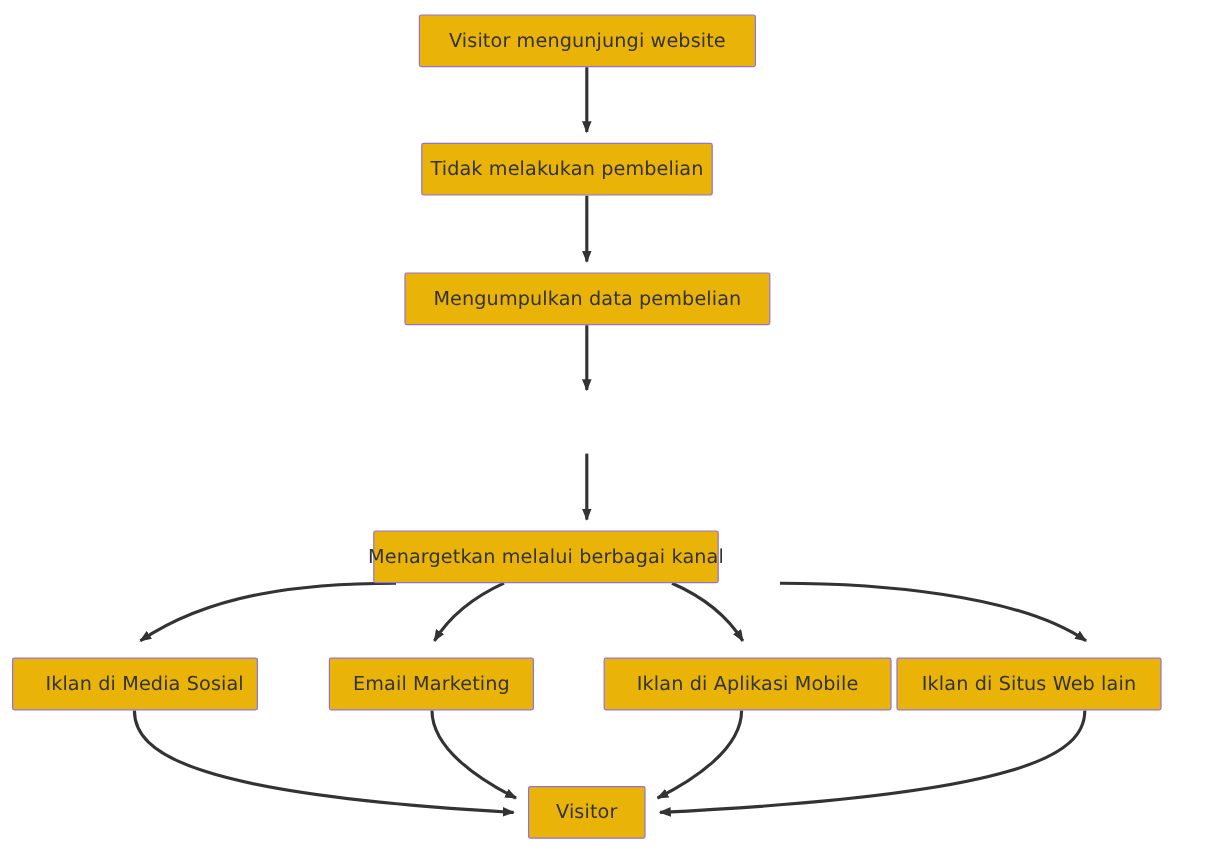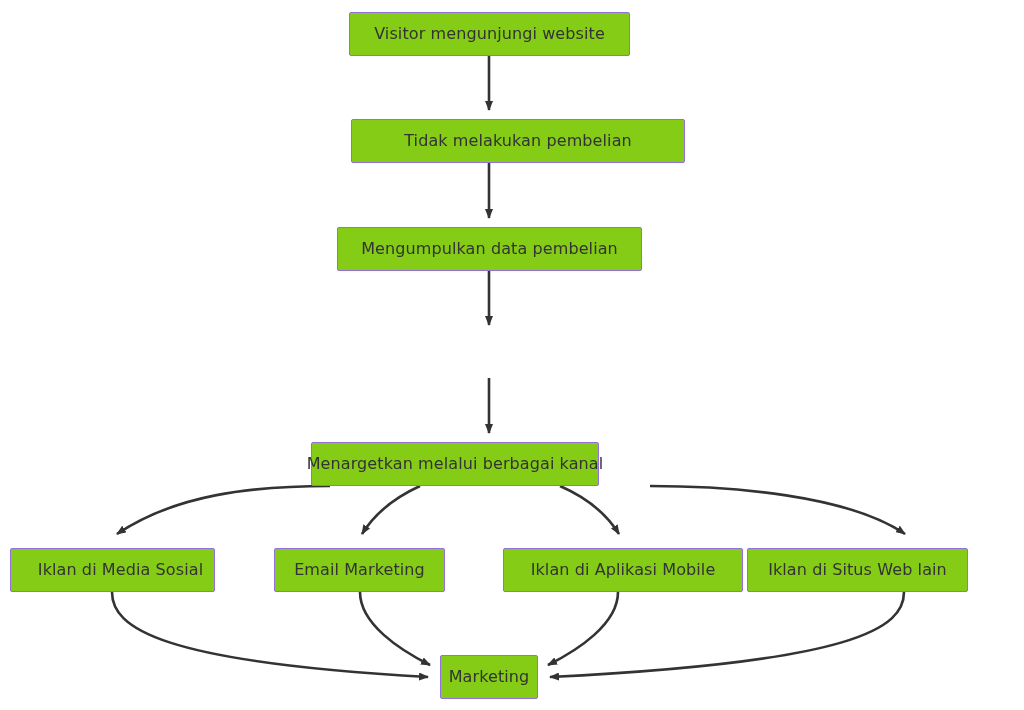--- a/index.html
+++ b/index.html
@@ -23,21 +23,21 @@
     position: absolute;
     left: 0;
     top: 0;
     width: 1024px;
     height: 710px;
     display: block;
   }
   .node-box {
     position: absolute;
     box-sizing: border-box;
-    background: #84cc16;
+    background: #eab308;
     border: 1px solid #9370db;
     border-radius: 2px;
     display: flex;
     align-items: center;
     justify-content: center;
     color: #333333;
     font-family: "DejaVu Sans", "Liberation Sans", sans-serif;
     font-size: 16px;
     line-height: 1;
     white-space: nowrap;
@@ -72,21 +72,21 @@
       <path d="M360,592 C360,624 400,650 430,665"></path>
       <path d="M618,592 C618,624 578,650 548,665"></path>
       <path d="M904,592 C904,628 856,662 550,677"></path>
     </g>
   </svg>
 
   <div class="node-box" style="left:349px; top:12px; width:281px; height:44px;">
     <span>Visitor mengunjungi website</span>
   </div>
 
-  <div class="node-box" style="left:351px; top:119px; width:334px; height:44px;">
+  <div class="node-box" style="left:351px; top:119px; width:243px; height:44px;">
     <span>Tidak melakukan pembelian</span>
   </div>
 
   <div class="node-box" style="left:337px; top:227px; width:305px; height:44px;">
     <span>Mengumpulkan data pembelian</span>
   </div>
 
 
   <div class="node-box" style="left:311px; top:442px; width:288px; height:44px;">
     <span>Menargetkan melalui berbagai kanal</span>
@@ -102,16 +102,16 @@
 
   <div class="node-box" style="left:503px; top:548px; width:240px; height:44px;">
     <span>Iklan di Aplikasi Mobile</span>
   </div>
 
   <div class="node-box" style="left:747px; top:548px; width:221px; height:44px;">
     <span>Iklan di Situs Web lain</span>
   </div>
 
   <div class="node-box" style="left:440px; top:655px; width:98px; height:44px;">
-    <span>Marketing</span>
+    <span>Visitor</span>
   </div>
 
 </div>
 
 </body></html>

